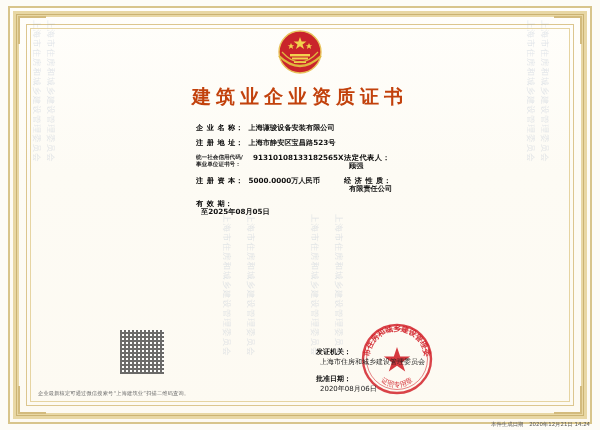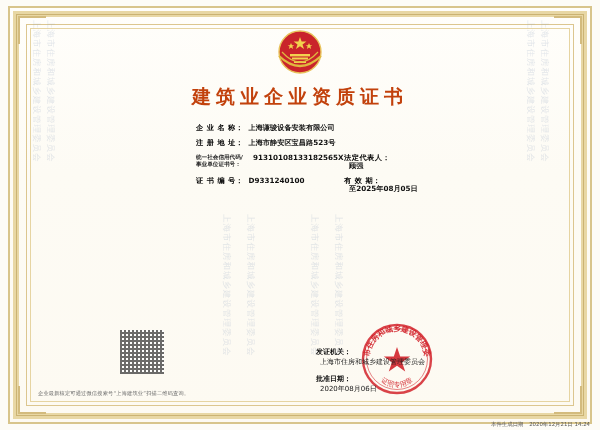--- a/index.html
+++ b/index.html
@@ -266,26 +266,32 @@
           <span>事业单位证书号：</span>
         </span>
         <span class="f-value">91310108133182565X</span>
       </span>
       <span class="col-b">
         <span class="f-label">法定代表人：</span>
         <span class="f-value">顾强</span>
       </span>
     </div>
 
-
     <div class="field-row">
       <span class="col-a">
-        <span class="f-label">证 书 编 号：</span>
-        <span class="f-value">D9331240100</span>
-      </span>
+        <span class="f-label">注 册 资 本：</span>
+        <span class="f-value">5000.0000万人民币</span>
+      </span>
+      <span class="col-b">
+        <span class="f-label">经 济 性 质：</span>
+        <span class="f-value">有限责任公司</span>
+      </span>
+    </div>
+
+    <div class="field-row">
       <span class="col-b">
         <span class="f-label">有 效 期：</span>
         <span class="f-value">至2025年08月05日</span>
       </span>
     </div>
 
 
   </div>
 
   <div class="qr">

